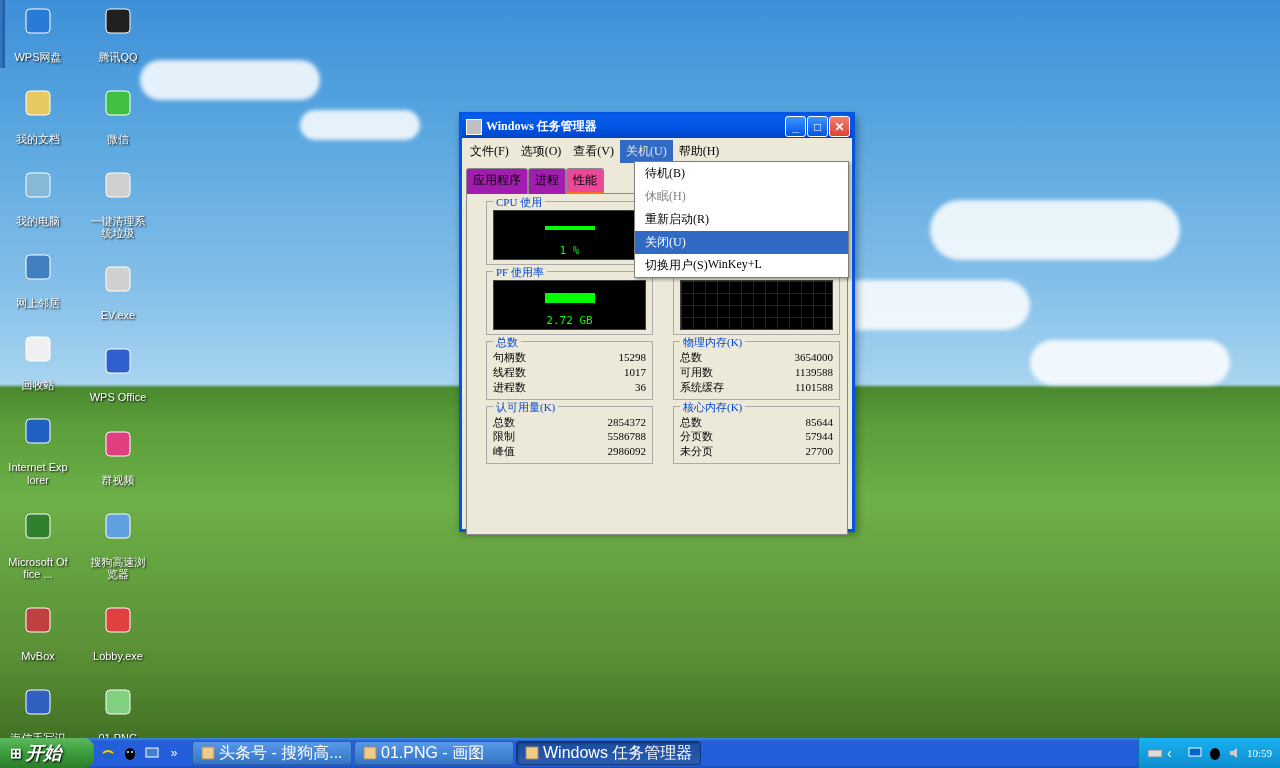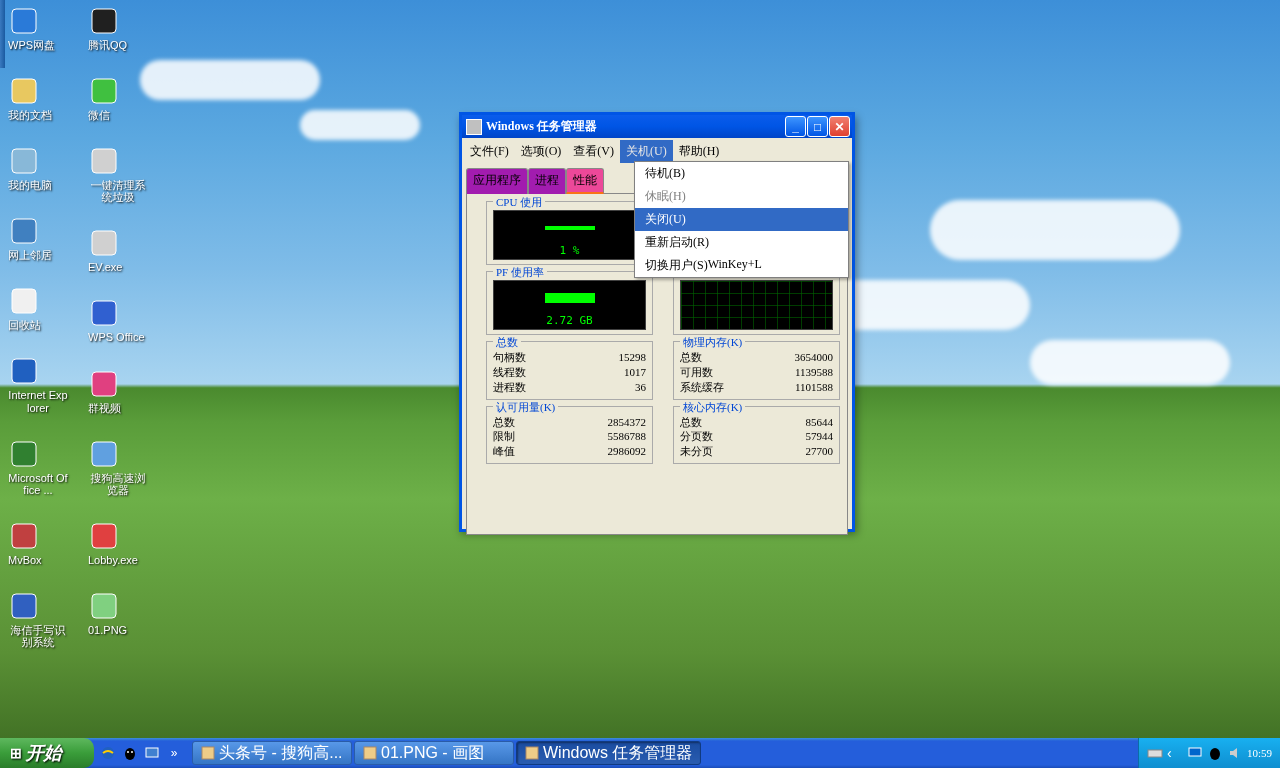--- a/index.html
+++ b/index.html
@@ -11,21 +11,21 @@
 }
 
 .cloud { position: absolute; background: rgba(255,255,255,0.85); border-radius: 50px; filter: blur(2px); }
 .cloud1 { width: 180px; height: 40px; top: 60px; left: 140px; }
 .cloud2 { width: 120px; height: 30px; top: 110px; left: 300px; }
 .cloud3 { width: 250px; height: 60px; top: 200px; right: 100px; }
 .cloud4 { width: 300px; height: 50px; top: 280px; right: 250px; }
 .cloud5 { width: 200px; height: 45px; top: 340px; right: 50px; }
 .icon-col { display: flex; flex-direction: column; gap: 24px; }
 .desktop-icons-wrap { position: absolute; top: 5px; left: 8px; display: flex; gap: 20px; }
-.dicon { width: 60px; display: flex; flex-direction: column; align-items: flex-start; gap: 2px; cursor: default; }
+.dicon { width: 60px; display: flex; flex-direction: column; align-items: center; gap: 14px; cursor: default; }
 .dicon-img { width: 32px; height: 32px; display: flex; align-items: center; justify-content: center; font-size: 24px; }
 .dicon-lbl { color: #fff; text-shadow: 1px 1px 2px #000; text-align: center; font-size: 11px; line-height: 1.1; word-break: break-all; }
 
 
 .window {
   position: absolute; top: 115px; left: 459px; width: 396px; height: 417px;
   background: #ece9d8; border: 3px solid #0055e5;
   border-top: none;
   box-shadow: 2px 2px 8px rgba(0,0,0,0.4);
 }
@@ -287,26 +287,26 @@
 
   <div class="dropdown" id="dropdown">
       <div class="ddrow">
         <span>待机(B)</span>
         <span></span>
       </div>
       <div class="ddrow disabled">
         <span>休眠(H)</span>
         <span></span>
       </div>
+      <div class="ddrow">
+        <span>重新启动(R)</span>
+        <span></span>
+      </div>
       <div class="ddrow hl">
         <span>关闭(U)</span>
-        <span></span>
-      </div>
-      <div class="ddrow">
-        <span>重新启动(R)</span>
         <span></span>
       </div>
       <div class="ddrow">
         <span>切换用户(S)</span>
         <span>WinKey+L</span>
       </div>
     </div>
 
   <div class="tabs" id="tabs">
       <div class="tab">应用程序</div>

